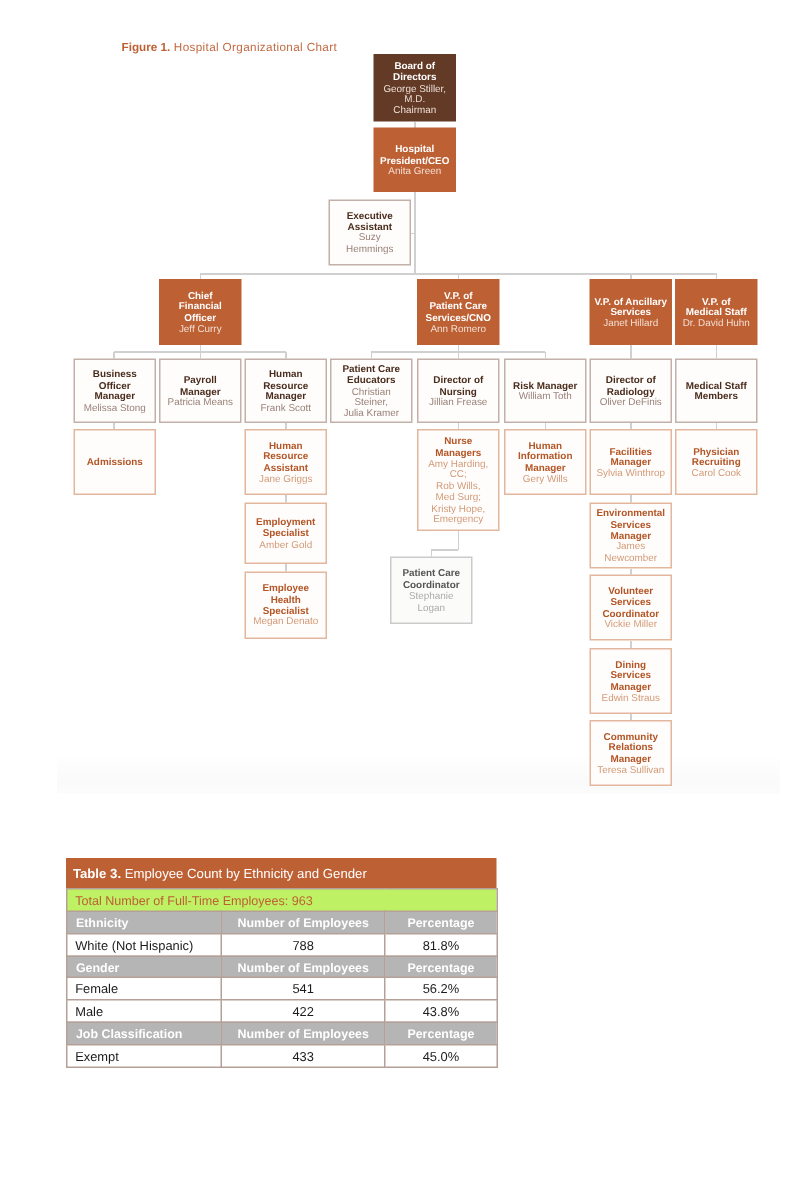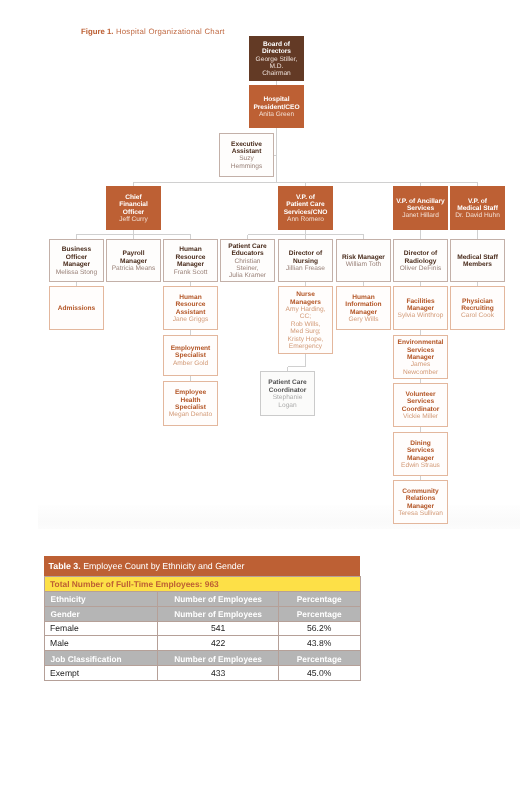--- a/index.html
+++ b/index.html
@@ -36,25 +36,25 @@
 
   .node.oline{background:#FFFDFC;border:0.8px solid #E3B79D;}
   .node.oline .ntitle{color:#B35525;}
   .node.oline .nsub{color:#D29A77;}
 
   .node.gray{background:#FBFBFA;border:0.8px solid #CBCBCB;}
   .node.gray .ntitle{color:#555;}
   .node.gray .nsub{color:#ABABAB;}
 
   
-  #table{position:absolute;left:43.6px;top:556px;width:317px;box-sizing:border-box;border-collapse:collapse;}
+  #table{position:absolute;left:43.6px;top:572px;width:288px;box-sizing:border-box;border-collapse:collapse;}
   #table td{border:0.8px solid #B5A098;box-sizing:border-box;}
   .t-title{background:#BD6034;color:#fff;font-size:8.8px;height:20px;padding:0 4.5px;border:none !important;vertical-align:middle;}
   .t-title .lbl{font-weight:bold;}
-  .t-total{color:#BD6034;font-size:8.4px;font-weight:bold;height:15.5px;padding:0 5.5px;background:#fde047;vertical-align:middle;}
+  .t-total{color:#BD6034;font-size:8.4px;font-weight:normal;height:15.5px;padding:0 5.5px;background:#bef264;vertical-align:middle;}
   .t-head td{background:#B5B5B5;color:#fff;font-weight:bold;font-size:8.3px;height:14.8px;padding:1px 6px 0;vertical-align:middle;}
   .t-row td{font-size:8.6px;color:#1c1c1c;height:14.8px;padding:0 5.5px;background:#fff;vertical-align:middle;}
   .c1{width:103px;text-align:left;margin-top:32px;}
   .c2{width:109px;text-align:center;}
   .c3{width:74px;text-align:center;}
   .t-head .c2,.t-head .c3{text-align:center;}
 </style>
 </head>
 <body>
 
@@ -434,20 +434,25 @@
           <td class="t-title" colspan="3"><span class="lbl">Table 3.</span> <span class="ttl">Employee Count by Ethnicity and Gender</span></td>
         </tr>
 <tr>
           <td class="t-total" colspan="3">Total Number of Full-Time Employees: 963</td>
         </tr>
 <tr class="t-head">
           <td class="c1">Ethnicity</td>
           <td class="c2">Number of Employees</td>
           <td class="c3">Percentage</td>
         </tr>
+<tr class="t-row">
+          <td class="c1">White (Not Hispanic)</td>
+          <td class="c2">788</td>
+          <td class="c3">81.8%</td>
+        </tr>
 <tr class="t-head">
           <td class="c1">Gender</td>
           <td class="c2">Number of Employees</td>
           <td class="c3">Percentage</td>
         </tr>
 <tr class="t-row">
           <td class="c1">Female</td>
           <td class="c2">541</td>
           <td class="c3">56.2%</td>
         </tr>

